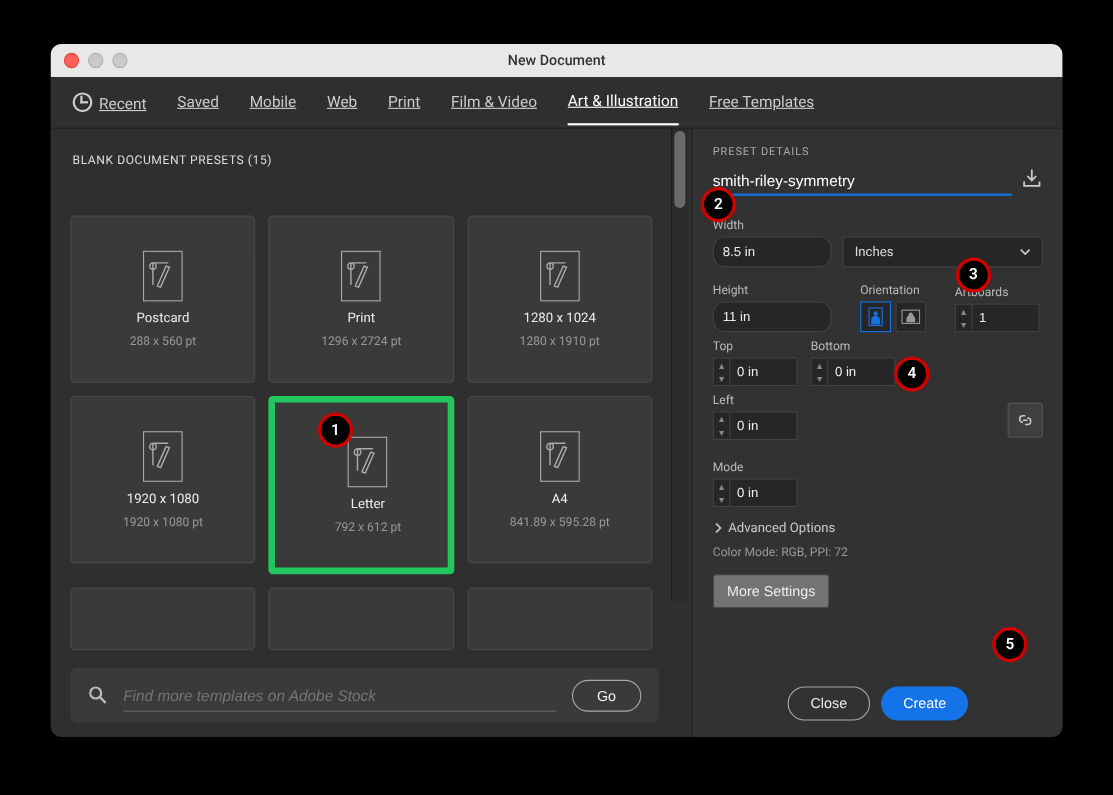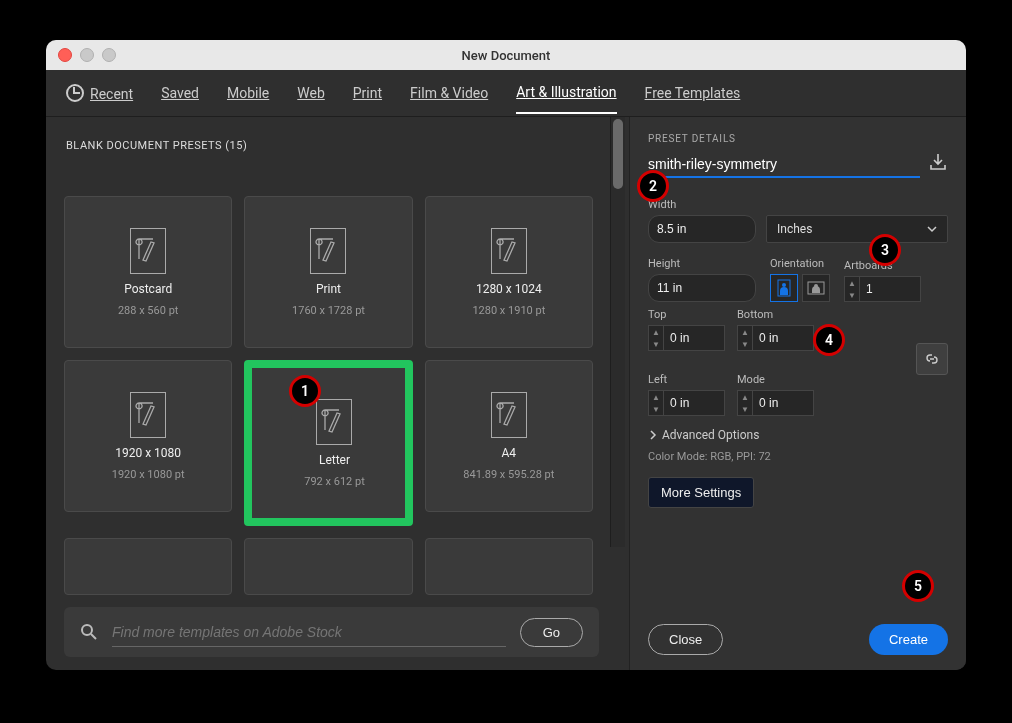--- a/index.html
+++ b/index.html
@@ -14,21 +14,21 @@
   .tabs{display:flex;align-items:center;gap:28px;padding:0 20px;height:46px;color:#ccc;font-size:14px;border-bottom:1px solid #1e1e1e;}
   .tabs .tab{cursor:pointer;padding:12px 0;text-decoration:underline;}
   .tabs .tab.active{color:#fff;border-bottom:2px solid #fff;}
   .clock-icon{border:2px solid #ccc;border-radius:50%;width:14px;height:14px;display:inline-block;position:relative;margin-right:6px;vertical-align:-3px;}
   .clock-icon::after{content:"";position:absolute;width:5px;height:5px;border-left:2px solid #ccc;border-bottom:2px solid #ccc;left:5px;top:1px;}
   .body{display:flex;height:calc(100% - 76px);}
   .left{flex:1;padding:18px;position:relative;overflow:hidden;}
   .presets-title{color:#ddd;font-size:11px;letter-spacing:.5px;margin:4px 0 14px 2px;}
   .grid{display:grid;grid-template-columns:repeat(3,1fr);gap:12px;}
   .card{background:#3a3a3a;border:1px solid #4a4a4a;border-radius:4px;height:150px;display:flex;flex-direction:column;align-items:center;justify-content:center;gap:8px;cursor:pointer;}
-  .card.selected{border:8px solid #22c55e;padding-left:12px;}
+  .card.selected{border:6px solid #22c55e;padding-left:12px;}
   .card.half{height:55px;}
   .doc-icon{width:34px;height:44px;border:1px solid #aaa;position:relative;}
   .doc-icon .pen{position:absolute;left:4px;top:6px;}
   .card .name{color:#eee;font-size:12px;}
   .card .dim{color:#999;font-size:11px;}
   .searchbar{position:absolute;left:18px;right:30px;bottom:14px;height:50px;background:#3a3a3a;border-radius:6px;display:flex;align-items:center;padding:0 16px;gap:14px;}
   .search-icon svg{display:block;}
   .searchbar input{flex:1;background:transparent;border:none;color:#bbb;font-style:italic;font-size:14px;outline:none;border-bottom:1px solid #666;padding:6px 0;}
   .go-btn{border:1px solid #aaa;color:#eee;background:transparent;border-radius:16px;padding:6px 22px;font-size:13px;cursor:pointer;}
   .scrollbar{position:absolute;right:4px;top:0;width:14px;height:430px;background:#2b2b2b;border-left:1px solid #1e1e1e;}
@@ -48,22 +48,22 @@
   .orient-btn{width:26px;height:26px;background:#262626;border:1px solid #444;display:flex;align-items:center;justify-content:center;cursor:pointer;}
   .orient-btn.active{border-color:#1473e6;}
   .stepper{display:flex;}
   .stepper-btns{display:flex;flex-direction:column;background:#262626;border:1px solid #444;border-right:none;width:14px;}
   .stepper-btns span{height:12px;display:flex;align-items:center;justify-content:center;color:#888;font-size:8px;cursor:pointer;}
   .stepper input{width:48px;background:#262626;border:1px solid #444;color:#eee;font-size:12px;padding:4px 6px;}
   .bleed-row{display:flex;gap:12px;}
   .link-btn{width:30px;height:30px;background:#3f3f3f;border:1px solid #555;border-radius:3px;display:flex;align-items:center;justify-content:center;cursor:pointer;margin-left:auto;align-self:center;}
   .adv{margin-top:12px;color:#ccc;font-size:12px;display:flex;align-items:center;gap:4px;cursor:pointer;}
   .mode{color:#999;font-size:11px;margin-top:8px;}
-  .more-btn{margin-top:14px;background:#0f172a;border:1px solid #444;color:#eee;padding:7px 12px;border-radius:3px;cursor:pointer;width:fit-content;font-size:13px;}
-  .footer-btns{margin-top:auto;display:flex;gap:10px;justify-content:space-between;padding-top:18px;}
+  .more-btn{margin-top:14px;background:#737373;border:1px solid #444;color:#eee;padding:7px 12px;border-radius:3px;cursor:pointer;width:fit-content;font-size:13px;}
+  .footer-btns{margin-top:auto;display:flex;gap:10px;justify-content:center;padding-top:18px;}
   .btn-close{border:1px solid #aaa;color:#eee;background:transparent;border-radius:16px;padding:7px 20px;font-size:13px;cursor:pointer;}
   .btn-create{border:none;background:#1473e6;color:#fff;border-radius:16px;padding:7px 20px;font-size:13px;cursor:pointer;}
 
   
   .anno{position:absolute;width:26px;height:26px;border:3px solid #d40000;background:#000;color:#fff;border-radius:50%;display:flex;align-items:center;justify-content:center;font-weight:600;font-size:14px;z-index:50;pointer-events:none;}
 </style>
 </head>
 <body>
 
 <div class="window">
@@ -110,21 +110,21 @@
           <div class="name">Postcard</div>
           <div class="dim">288 x 560 pt</div>
         </div>
         <div class="card">
           <div class="doc-icon">
               <svg class="pen" width="26" height="32">
                 <path d="M4 4 L4 24 M4 4 L18 4 M4 4 a3 3 0 1 0 0.1 0 M19 8 l-8 18 l-3 -1 l8 -18 z" stroke="#aaa" fill="none" stroke-width="1.3"></path>
               </svg>
             </div>
           <div class="name">Print</div>
-          <div class="dim">1760 x 1728 pt</div>
+          <div class="dim">1296 x 2724 pt</div>
         </div>
         <div class="card">
           <div class="doc-icon">
               <svg class="pen" width="26" height="32">
                 <path d="M4 4 L4 24 M4 4 L18 4 M4 4 a3 3 0 1 0 0.1 0 M19 8 l-8 18 l-3 -1 l8 -18 z" stroke="#aaa" fill="none" stroke-width="1.3"></path>
               </svg>
             </div>
           <div class="name">1280 x 1024</div>
           <div class="dim">1280 x 1910 pt</div>
         </div>
@@ -187,21 +187,21 @@
       <div class="row">
         <input class="field w90" value="8.5 in" style="">
         <div class="unit-dd">
           <span>Inches</span>
           <svg class="chev" viewBox="0 0 10 10">
               <path d="M1 3 L5 7 L9 3" stroke="#ccc" stroke-width="1.5" fill="none"></path>
             </svg>
         </div>
       </div>
 
-      <div class="row" style="gap:14px;margin-top:8px;">
+      <div class="row" style="gap:26px;margin-top:8px;">
         <div style="flex:0 0 90px;">
           <div class="label">Height</div>
           <input class="field w90" value="11 in" style="">
         </div>
         <div>
           <div class="label">Orientation</div>
           <div class="orient">
             <div class="orient-btn active">
               <svg width="14" height="18">
                   <rect x="1" y="1" width="12" height="16" stroke="#1473e6" fill="none"></rect>
@@ -247,21 +247,21 @@
               <div class="label">Bottom</div>
               <div class="stepper">
                   <div class="stepper-btns">
                     <span>▲</span>
                     <span>▼</span>
                   </div>
                   <input value="0 in" style="">
                 </div>
             </div>
           </div>
-          <div class="bleed-row" style="margin-top:16px;">
+          <div class="bleed-row" style="margin-top:0;flex-direction:column;">
             <div>
               <div class="label">Left</div>
               <div class="stepper">
                   <div class="stepper-btns">
                     <span>▲</span>
                     <span>▼</span>
                   </div>
                   <input value="0 in" style="">
                 </div>
             </div>

